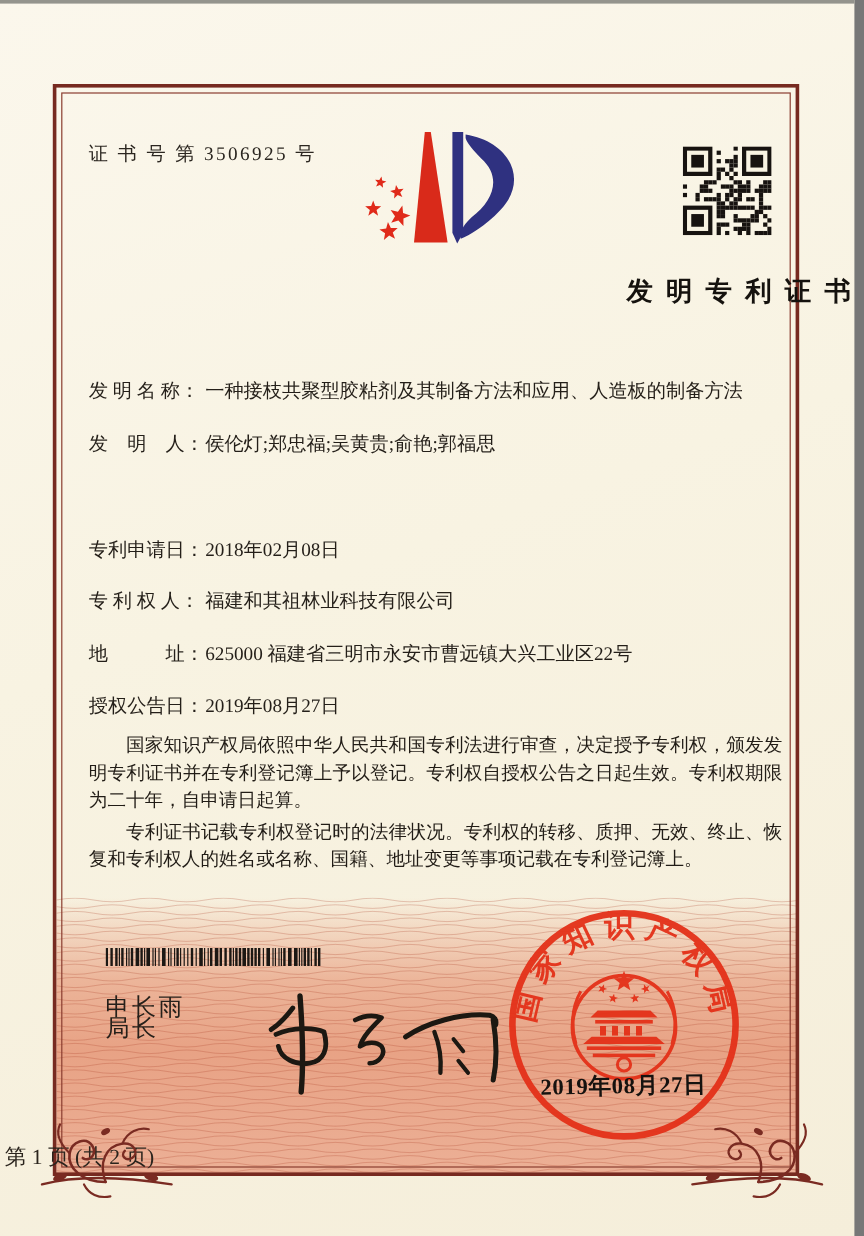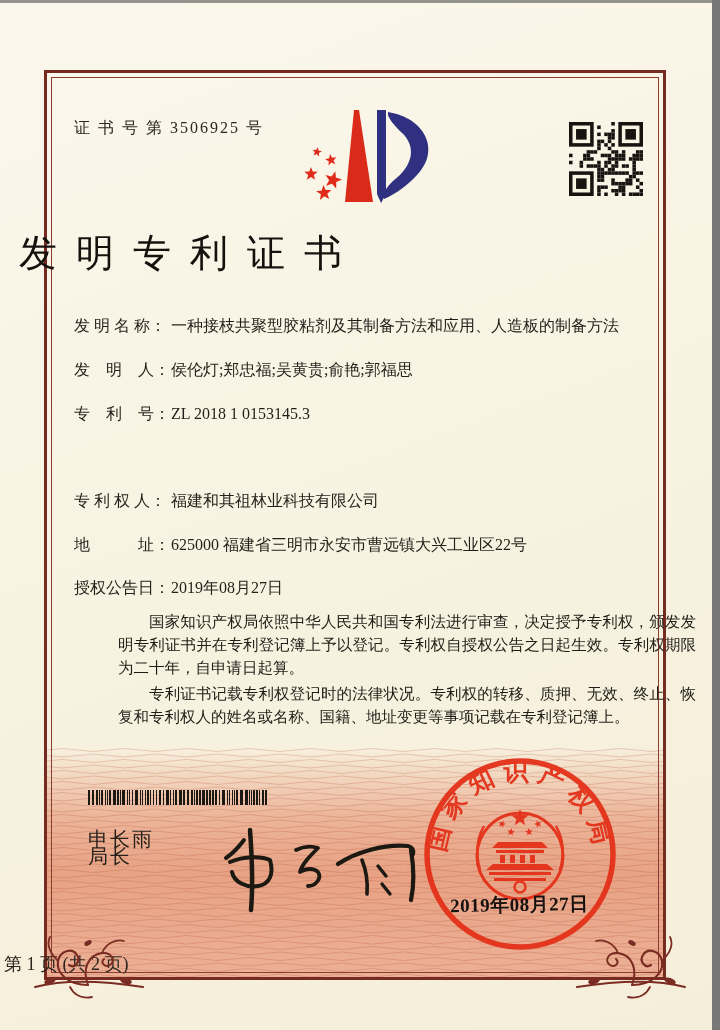--- a/index.html
+++ b/index.html
@@ -7,27 +7,27 @@
   .page{position:relative;width:712px;height:1030px;overflow:hidden;
         background:linear-gradient(160deg,#fbf7ec 0%,#f8f3e2 45%,#f5eeda 100%);}
   .scan-top{position:absolute;left:0;top:0;width:720px;height:3px;background:#94948d;}
   .frame{position:absolute;left:44px;top:70px;width:622px;height:910px;
          border:3px solid #772a20;box-sizing:border-box;z-index:3;pointer-events:none;}
   .frame2{position:absolute;left:51px;top:77px;width:608px;height:896px;
           border:1px solid #8a3d30;box-sizing:border-box;z-index:3;pointer-events:none;}
   .certnum{position:absolute;left:74px;top:118px;font-size:16px;letter-spacing:2px;color:#2b2620;z-index:4;}
   .logo{position:absolute;left:293px;top:96px;width:150px;height:120px;z-index:4;}
   .qr{position:absolute;left:569px;top:122px;width:74px;height:74px;z-index:4;}
-  .title{position:absolute;left:0;top:228px;width:720px;text-align:left;
-         font-size:38px;font-weight:400;letter-spacing:0.5em;text-indent:0.5em;color:#15120e;z-index:4;}
+  .title{position:absolute;left:0;top:228px;width:720px;text-align:right;
+         font-size:22px;font-weight:700;letter-spacing:0.5em;text-indent:0.5em;color:#15120e;z-index:4;}
   .frow{position:absolute;left:74px;width:580px;font-size:16px;color:#241f19;z-index:4;white-space:nowrap;}
   .flabel{display:inline-block;min-width:97px;}
   .pair2{position:absolute;left:287px;top:0;}
   .paras{position:absolute;left:74px;top:610px;width:578px;font-size:15.5px;line-height:23px;
-         text-align:justify;color:#211c16;z-index:4;margin-left:44px;}
+         text-align:justify;color:#211c16;z-index:4;}
   .paras p{margin:0 0 3px 0;text-indent:2em;}
   .pinkzone{position:absolute;left:47px;top:748px;width:617px;height:230px;z-index:1;
     background:linear-gradient(180deg,rgba(236,177,148,0) 0%,rgba(236,177,148,0.40) 12%,
       rgba(233,164,134,0.78) 30%,rgba(231,158,128,0.95) 55%,#ecb096 100%);}
   .guilloche{position:absolute;left:47px;top:748px;width:617px;height:230px;z-index:2;}
   .barcode{position:absolute;left:88px;top:790px;width:182px;height:15px;z-index:4;}
   .signer-title{position:absolute;left:88px;top:843px;font-size:20px;letter-spacing:2px;color:#26201a;z-index:4;}
   .signer-name{position:absolute;left:88px;top:826px;font-size:20px;letter-spacing:2px;color:#26201a;z-index:4;}
   .signature{position:absolute;left:192px;top:812px;width:235px;height:105px;z-index:5;}
   .seal{position:absolute;left:418px;top:752px;width:205px;height:205px;z-index:4;opacity:0.95;}
@@ -240,21 +240,21 @@
       <rect x="59.904761904761905" y="70.47619047619048" width="3.5238095238095237" height="3.5238095238095237" fill="#171310"></rect>
       <rect x="63.42857142857143" y="70.47619047619048" width="3.5238095238095237" height="3.5238095238095237" fill="#171310"></rect>
       <rect x="66.95238095238095" y="70.47619047619048" width="3.5238095238095237" height="3.5238095238095237" fill="#171310"></rect>
       <rect x="70.47619047619048" y="70.47619047619048" width="3.5238095238095237" height="3.5238095238095237" fill="#171310"></rect>
     </svg>
 
   <div class="title">发明专利证书</div>
 
   <div class="frow" style="top:316px"><span class="flabel">发 明 名 称：</span><span>一种接枝共聚型胶粘剂及其制备方法和应用、人造板的制备方法</span></div>
   <div class="frow" style="top:360px"><span class="flabel">发　明　人：</span><span>侯伦灯;郑忠福;吴黄贵;俞艳;郭福思</span></div>
-  <div class="frow" style="top:404px"><span class="flabel">专　利　号：</span><span>ZL 2018 1 0153145.3</span></div>
+  <div class="frow" style="top:448px"><span class="flabel">专利申请日：</span><span>2018年02月08日</span></div>
   <div class="frow" style="top:491px"><span class="flabel">专 利 权 人：</span><span>福建和其祖林业科技有限公司</span></div>
   <div class="frow" style="top:535px"><span class="flabel">地　　　址：</span><span>625000 福建省三明市永安市曹远镇大兴工业区22号</span></div>
   <div class="frow" style="top:578px">
     <span class="flabel">授权公告日：</span><span>2019年08月27日</span>
   </div>
 
   <div class="paras">
     <p>国家知识产权局依照中华人民共和国专利法进行审查，决定授予专利权，颁发发明专利证书并在专利登记簿上予以登记。专利权自授权公告之日起生效。专利权期限为二十年，自申请日起算。</p>
     <p>专利证书记载专利权登记时的法律状况。专利权的转移、质押、无效、终止、恢复和专利权人的姓名或名称、国籍、地址变更等事项记载在专利登记簿上。</p>
   </div>

